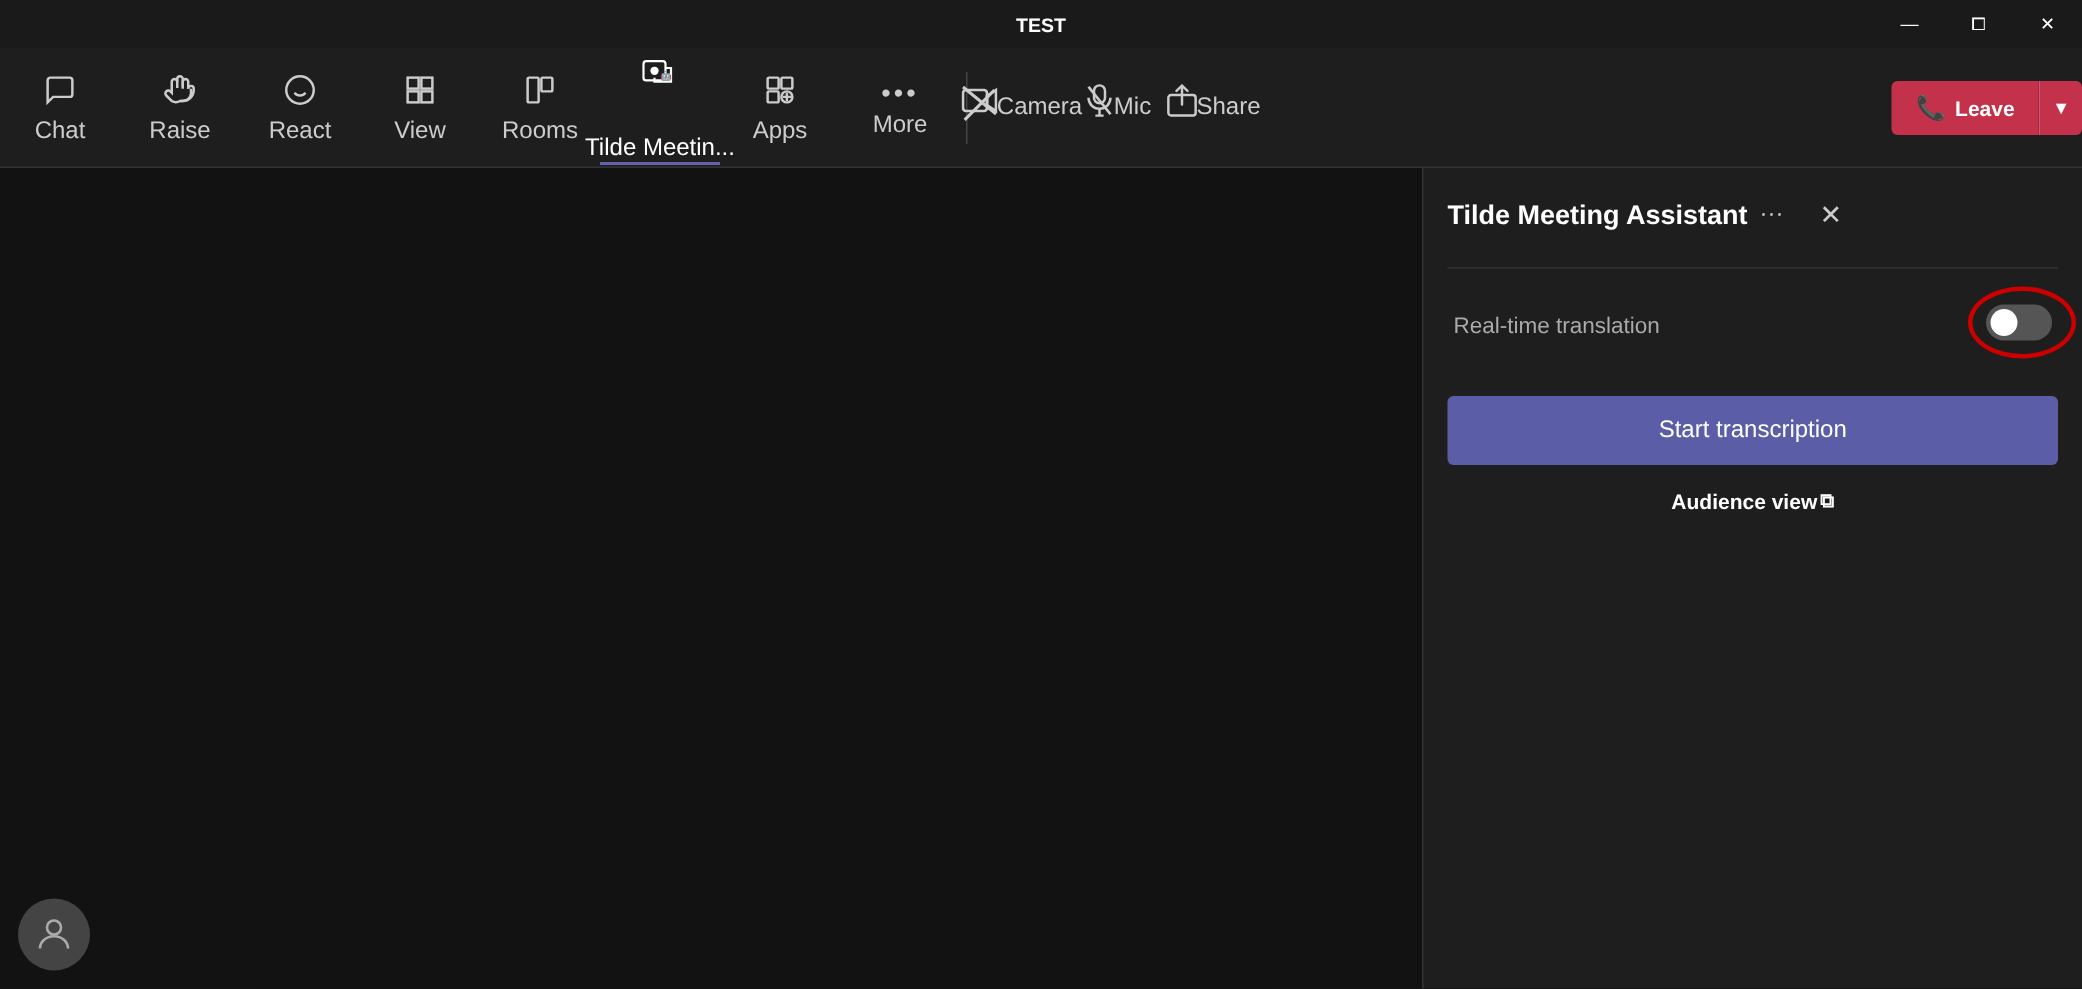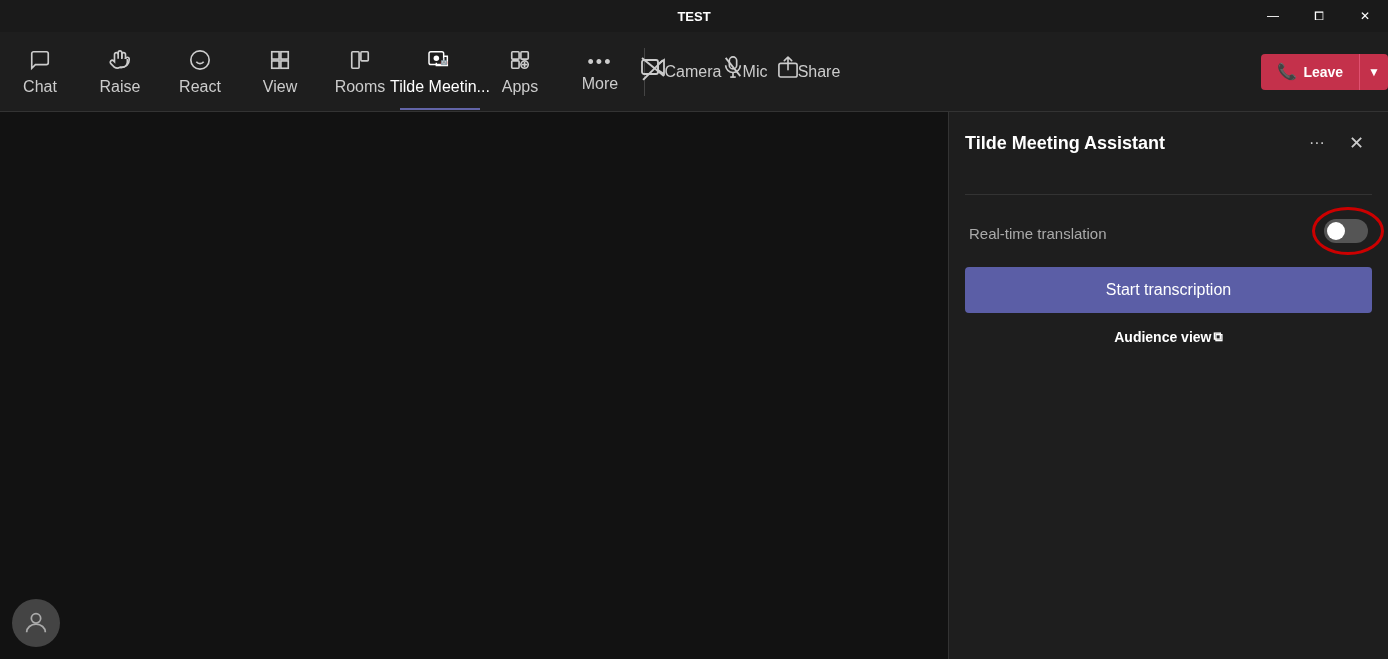--- a/index.html
+++ b/index.html
@@ -79,20 +79,21 @@
       color: #ccc;
       font-size: 11px;
       cursor: pointer;
       position: relative;
       border-bottom: 2px solid transparent;
       padding-top: 4px;
     }
     .nav-item.active {
       color: #fff;
       border-bottom: 2px solid #6264a7;
+      justify-content: space-between;
     }
     .nav-icon {
       font-size: 20px;
       margin-bottom: 4px;
       line-height: 1;
     }
     .nav-label {
       font-size: 16px;
       white-space: nowrap;
     }
@@ -200,22 +201,21 @@
       width: 440px;
       background: #1e1e1e;
       border-left: 1px solid #333;
       display: flex;
       flex-direction: column;
       padding: 16px;
     }
     .panel-header {
       display: flex;
       align-items: center;
-      justify-content: space-between;
-      margin-bottom: 36px;
+      margin-bottom: 20px;
     }
     .panel-title {
       color: #fff;
       font-size: 18px;
       font-weight: 700;
     }
     .panel-header-actions {
       display: flex;
       align-items: center;
       gap: 8px;
@@ -244,21 +244,21 @@
       height: 1px;
       background: #333;
       margin-bottom: 24px;
     }
 
     
     .translation-row {
       display: flex;
       align-items: center;
       justify-content: space-between;
-      margin-bottom: 20px;
+      margin-bottom: 32px;
       padding: 0 4px;
       position: relative;
       gap: 20px;
     }
     .translation-label {
       color: #aaa;
       font-size: 15px;
     }
     
     

